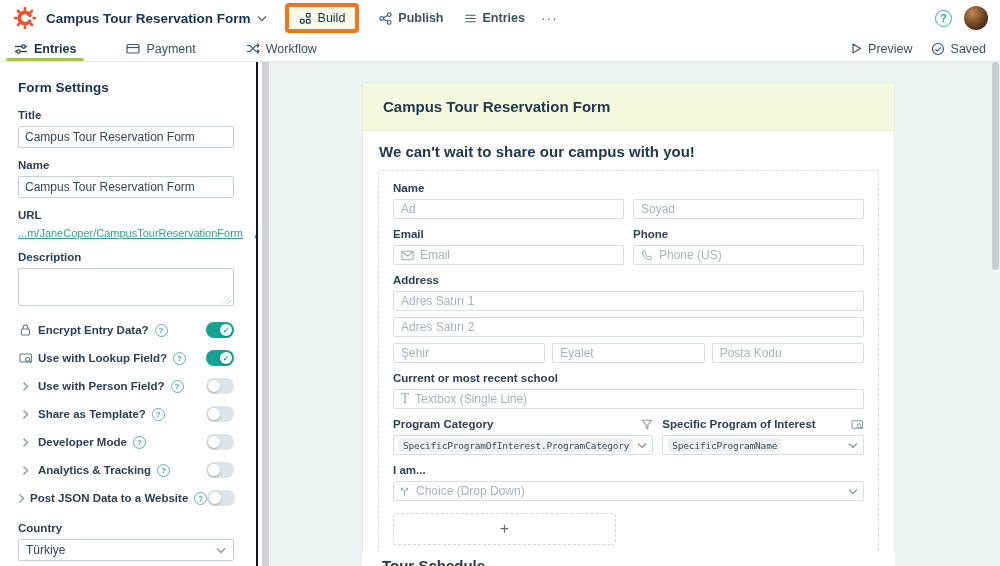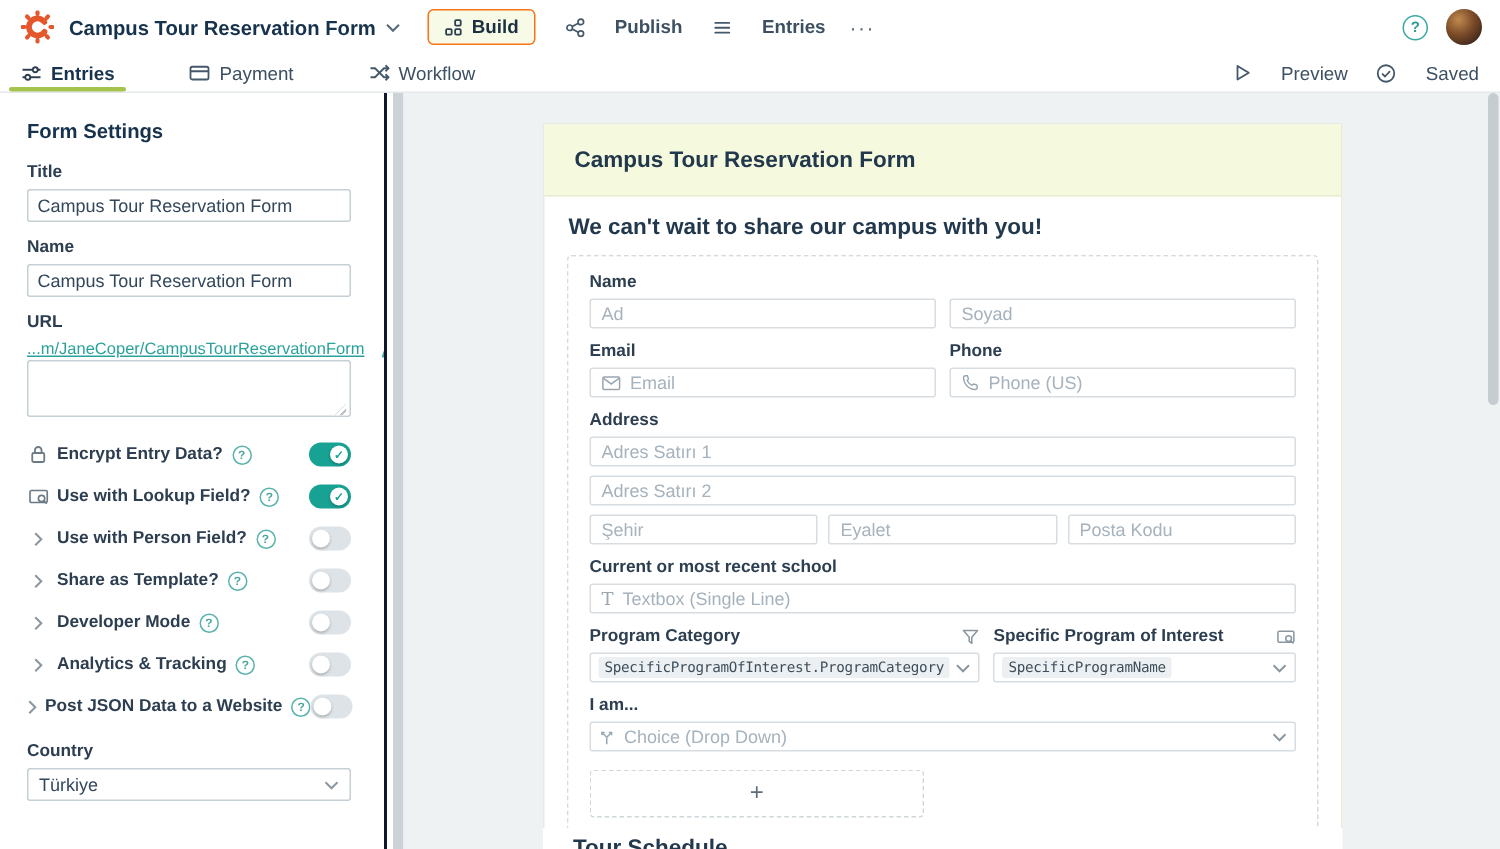--- a/index.html
+++ b/index.html
@@ -8,22 +8,22 @@
     width:1000px; height:566px; position:relative; overflow:hidden;
     font-family:"Liberation Sans", sans-serif; background:#fff; color:#22384d;
   }
   svg { display:block; }
 
   
   .topbar { position:absolute; top:0; left:0; right:0; height:36px; display:flex; align-items:center; padding:0 12px; background:#fff; }
   .logo { margin-left:2px; }
   .app-title { font-weight:bold; font-size:13.5px; color:#16324c; margin-left:10px; }
   .title-chev { margin-left:6px; }
-  .btn-build { margin-left:18px; display:flex; align-items:center; gap:6px; background:#f7fae7; border:1px solid #f97316; border-radius:4px; padding:4px 10px; font-weight:bold; font-size:12.5px; color:#1c3040; cursor:pointer; }
-  .menu-item { display:flex; align-items:center; gap:20px; margin-left:20px; font-size:12.5px; color:#3c5062; font-weight:600; cursor:pointer; }
+  .btn-build { margin-left:18px; display:flex; align-items:center; gap:6px; background:#f7fae7; border:4px solid #f97316; border-radius:4px; padding:4px 10px; font-weight:normal; font-size:12.5px; color:#1c3040; cursor:pointer; }
+  .menu-item { display:flex; align-items:center; gap:6px; margin-left:20px; font-size:12.5px; color:#3c5062; font-weight:600; cursor:pointer; }
   .more-btn { margin-left:16px; color:#5a6b77; font-size:14px; letter-spacing:1px; cursor:pointer; }
   .top-right { margin-left:auto; display:flex; align-items:center; gap:12px; }
   .help-circle { width:17px; height:17px; border:1.4px solid #3aa9a2; border-radius:50%; color:#2f9e97; font-size:10px; font-weight:bold; display:flex; align-items:center; justify-content:center; cursor:pointer; }
   .avatar { width:24px; height:24px; border-radius:50%; background:radial-gradient(circle at 35% 30%, #c08a4e 0%, #7a4a28 45%, #39231a 85%); cursor:pointer; }
 
   
   .navbar { position:absolute; top:36px; left:0; right:0; height:26px; border-bottom:1px solid #e3e8ea; display:flex; align-items:center; padding:0 10px; background:#fff; }
   .tab { position:relative; height:100%; display:flex; align-items:center; gap:6px; font-size:12.5px; color:#3c5062; padding:0 4px; margin-right:42px; cursor:pointer; }
   .tab.active { font-weight:bold; color:#16324c; }
   .tab.active::after { content:""; position:absolute; left:-4px; right:-4px; bottom:0; height:3px; background:#a6c34d; border-radius:2px; }
@@ -233,20 +233,21 @@
   <div class="sb-label">URL</div>
   <div class="url-row">
     <span class="url-link">...m/JaneCoper/CampusTourReservationForm</span>
     <span>
       <svg width="14" height="14" viewBox="0 0 14 14">
           <path d="M2.2 11.8l.9-3 6.6-6.6 2.1 2.1-6.6 6.6-3 .9z" fill="none" stroke="#3aa9a2" stroke-width="1.2" stroke-linejoin="round"></path>
         </svg>
     </span>
   </div>
 
+  <div class="sb-label">Description</div>
   <div class="sb-textarea-wrap">
     <textarea class="sb-textarea" style=""></textarea>
     <span class="resize-grip"></span>
   </div>
 
   
   <div class="toggle-row">
     <span class="t-icon">
       <svg width="13" height="14" viewBox="0 0 13 14">
           <g fill="none" stroke="#6b7a85" stroke-width="1.2">

